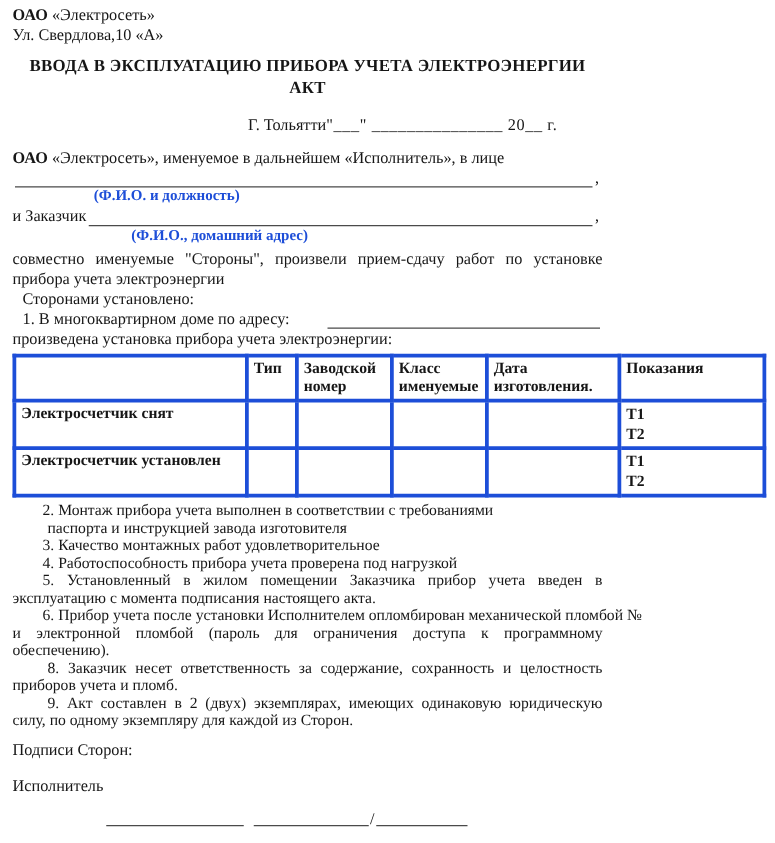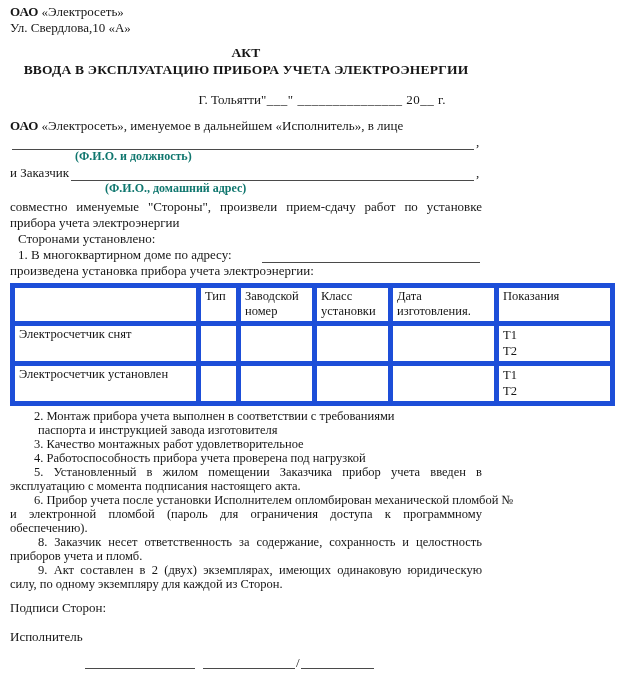--- a/index.html
+++ b/index.html
@@ -20,33 +20,33 @@
   .meta-row { display:flex; justify-content:flex-end; margin-top:14px; line-height:16px; }
   .meta-date { padding-right:36px; letter-spacing:.5px; }
 
   .para { line-height:16px; }
   .intro { margin-top:10px; }
 
   .fill-row { display:flex; align-items:flex-end; line-height:16px; }
   .fill-line { flex:1 1 auto; border-bottom:1px solid #4a4a4a; height:14px; margin:0 2px; }
   .suffix { width:6px; }
 
-  .hint { font-weight:bold; font-size:12px; line-height:13px; color:#0f766e; }
+  .hint { font-weight:bold; font-size:12px; line-height:13px; color:#1d4ed8; }
   .hint-fio-dolzh { margin-left:65px; }
   .hint-fio-addr  { margin-left:95px; margin-top:1px; }
 
   .customer-row { margin-top:2px; }
   .joint { margin-top:4px; text-align:justify; }
   .established { margin-left:8px; }
   .clause1-row { line-height:16px;gap:28px; }
   .clause1-row .lead { white-space:nowrap; }
   .indent8 { margin-left:8px; }
 
   table.meter-table { border-collapse:collapse; table-layout:fixed; width:600px; margin-top:4px; }
-  table.meter-table td { border:5px solid #1d4ed8; vertical-align:top; padding:1px 4px 2px 4px; font-size:12.5px; line-height:15px; font-weight:normal; text-align:left; }
+  table.meter-table td { border:3px solid #1d4ed8; vertical-align:top; padding:1px 4px 2px 4px; font-size:12.5px; line-height:15px; font-weight:bold; text-align:left; }
   .rdg div { line-height:16px; }
 
   .clauses { margin-top:3px; font-size:12.5px; line-height:14px; }
   .clause { text-align:justify; }
   .ind24 { text-indent:24px; }
   .ind28 { text-indent:28px; }
   .clause6-row { display:flex; align-items:flex-end; }
   .clause6-row .txt { text-indent:24px; white-space:nowrap; }
   .clause6-row .fill-line { flex:1 1 auto; max-width:104px; height:12px; margin-left:18px; margin-right:2px; }
 
@@ -65,22 +65,22 @@
 <body>
 
 <div class="page">
 
   <div class="letterhead">
     <div><span class="b">ОАО</span><span> «Электросеть»</span></div>
     <div>Ул. Свердлова,10 «А»</div>
   </div>
 
   <div class="title-block">
+    <div class="title-line">ВВОДА В ЭКСПЛУАТАЦИЮ ПРИБОРА УЧЕТА  ЭЛЕКТРОЭНЕРГИИ</div>
     <div class="title-line">АКТ</div>
-    <div class="title-line">ВВОДА В ЭКСПЛУАТАЦИЮ ПРИБОРА УЧЕТА  ЭЛЕКТРОЭНЕРГИИ</div>
   </div>
 
   <div class="meta-row">
     <span>Г. Тольятти</span>
     <span class="meta-date">"___" _______________ 20__ г.</span>
   </div>
 
   <div class="para intro"><span class="b">ОАО</span><span> «Электросеть», именуемое в дальнейшем «Исполнитель», в лице</span></div>
 
   <div class="fill-row">
@@ -112,21 +112,21 @@
         <col style="width:76px">
         <col style="width:76px">
         <col style="width:106px">
         <col style="width:116px">
     </colgroup>
     <tbody>
         <tr>
       <td></td>
       <td>Тип</td>
       <td>Заводской номер</td>
-      <td>Класс установки</td>
+      <td>Класс именуемые</td>
       <td>Дата изготовления.</td>
       <td>Показания</td>
     </tr>
     <tr>
       <td>Электросчетчик  снят</td>
       <td></td>
       <td></td>
       <td></td>
       <td></td>
       <td class="rdg">

